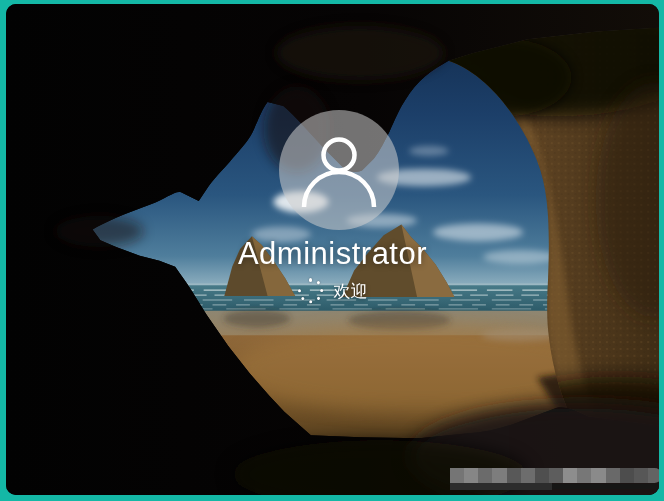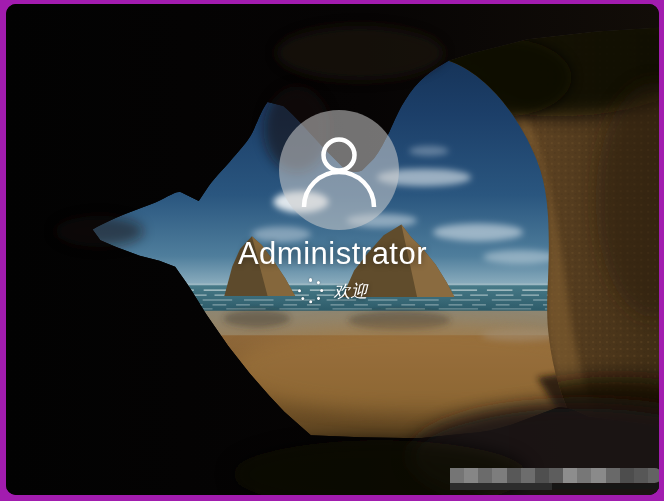--- a/index.html
+++ b/index.html
@@ -1,33 +1,33 @@
 <!DOCTYPE html>
 <html><head>
 <meta charset="utf-8">
 <style>
   html,body{margin:0;padding:0;background:#ffffff;width:664px;height:501px;overflow:hidden;
     font-family:"Liberation Sans","DejaVu Sans",sans-serif;}
-  .stage{position:relative;width:664px;height:501px;background:#a21caf;}
+  .stage{position:relative;width:664px;height:501px;background:#14b8a6;}
   .photo{position:absolute;left:6px;top:4px;right:5px;bottom:6px;border-radius:10px;
     overflow:hidden;background:#050403;}
   .photo > svg.scene{position:absolute;left:0;top:0;width:100%;height:100%;display:block;}
 
   
   .user-tile{position:absolute;left:50%;top:106px;width:120px;height:120px;margin-left:-54px;
     border-radius:50%;background:rgba(205,205,205,0.55);}
   .user-tile svg{position:absolute;left:0;top:0;width:120px;height:120px;}
 
   .user-name{position:absolute;left:0;right:0;top:232px;text-align:center;color:#ffffff;
     font-size:31px;font-weight:300;letter-spacing:.5px;
     text-shadow:0 1px 6px rgba(0,0,0,.45);}
 
   
   .welcome-row{position:absolute;left:0;right:0;top:274px;display:flex;align-items:center;
-    justify-content:center;gap:10px;font-style:italic;}
+    justify-content:center;gap:10px;}
   .spinner{position:relative;width:26px;height:26px;animation:spin 1.8s linear infinite;}
   .spinner .dot{position:absolute;left:50%;top:50%;width:3.2px;height:3.2px;margin:-1.6px 0 0 -1.6px;
     border-radius:50%;background:#ffffff;box-shadow:0 0 2px rgba(0,0,0,.4);}
   .spinner .dot:nth-child(1){transform:rotate(0deg)   translateY(-11px);}
   .spinner .dot:nth-child(2){transform:rotate(45deg)  translateY(-11px);}
   .spinner .dot:nth-child(3){transform:rotate(90deg)  translateY(-11px);}
   .spinner .dot:nth-child(4){transform:rotate(135deg) translateY(-11px);}
   .spinner .dot:nth-child(5){transform:rotate(180deg) translateY(-11px);}
   .spinner .dot:nth-child(6){transform:rotate(225deg) translateY(-11px);}
   .spinner .dot:nth-child(7){transform:rotate(270deg) translateY(-11px);}

